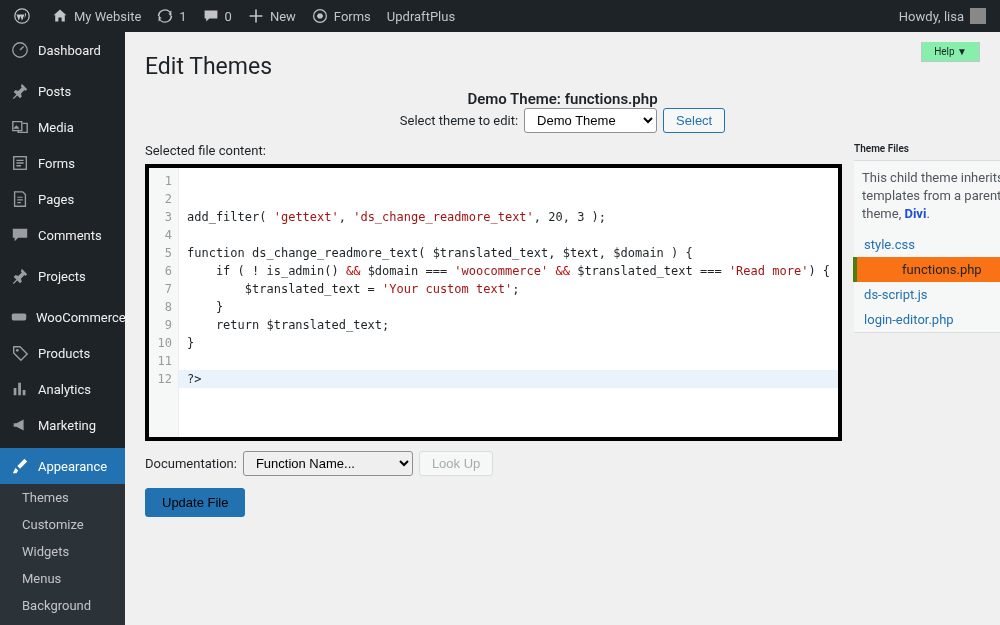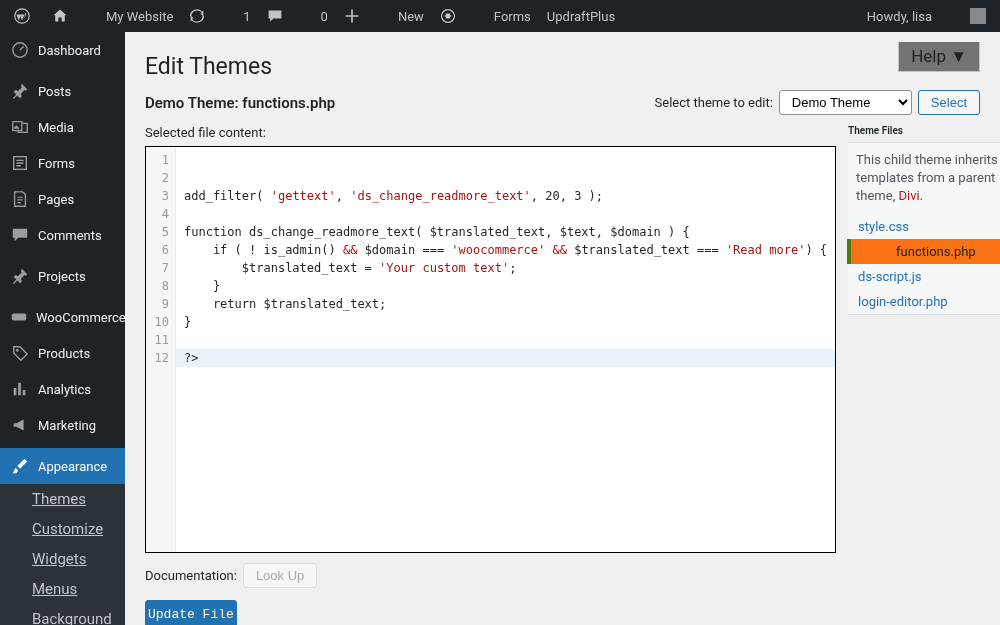--- a/index.html
+++ b/index.html
@@ -1,60 +1,60 @@
 <!DOCTYPE html>
 <html><head>
 <meta charset="utf-8">
 <style>
 * { margin: 0; padding: 0; box-sizing: border-box; }
 body { font-family: -apple-system, BlinkMacSystemFont, "Segoe UI", Roboto, sans-serif; font-size: 13px; color: #1d2327; background: #f0f0f1; width: 1000px; height: 625px; overflow: hidden; }
 
 
 .admin-bar { height: 32px; background: #1d2327; color: #c3c4c7; display: flex; align-items: center; padding: 0 6px; font-size: 13px; }
-.admin-bar .ab-item { display: flex; align-items: center; padding: 0 8px; height: 32px; cursor: pointer; gap: 32px; }
+.admin-bar .ab-item { display: flex; align-items: center; padding: 0 8px; height: 32px; cursor: pointer; }
 .ab-icon { margin-right: 6px; display: inline-flex; }
 .ab-right { margin-left: auto; display: flex; align-items: center; }
 .avatar-img { width: 16px; height: 16px; background: #888; margin-left: 6px; }
 
 
 .sidebar { position: absolute; top: 32px; left: 0; bottom: 12px; width: 125px; background: #1d2327; color: #f0f0f1; font-size: 13px; }
 .menu-item { display: flex; align-items: center; padding: 8px 10px; cursor: pointer; color: #f0f0f1; }
 .menu-item.current { background: #2271b1; color: #fff; position: relative; }
 .menu-item.current::after { content: ''; position: absolute; right: -8px; top: 50%; margin-top: -8px; border: 8px solid transparent; border-right-color: #f0f0f1; }
 .menu-icon { width: 20px; height: 20px; margin-right: 8px; display: inline-flex; align-items: center; justify-content: center; opacity: .6; }
 .menu-item.current .menu-icon { opacity: 1; }
 .submenu { background: #2c3338; }
-.submenu .sub-item { padding: 6px 12px 6px 32px; color: #c3c4c7; cursor: pointer; font-size: 15px; text-decoration: underline; }
+.submenu .sub-item { padding: 6px 12px 6px 22px; color: #c3c4c7; cursor: pointer; font-size: 13px; }
 .submenu .sub-item.current { color: #fff; font-weight: 600; }
 
 
 .content { position: absolute; top: 32px; left: 125px; right: 0; bottom: 0; padding: 10px 20px 40px; overflow: auto; background: #f0f0f1; }
-.help-tab { float: right; background: #737373; border: 1px solid #c3c4c7; border-top: none; padding: 4px 12px; font-size: 17px; cursor: pointer; }
+.help-tab { float: right; background: #86efac; border: 1px solid #c3c4c7; border-top: none; padding: 4px 12px; font-size: 10px; cursor: pointer; }
 h1 { font-size: 23px; font-weight: 400; margin: 11px 0 10px; }
-.file-title { font-size: 15px; font-weight: 600; margin-bottom: 10px; display: flex; align-items: center; justify-content: space-between; }
+.file-title { font-size: 15px; font-weight: 600; margin-bottom: 10px; display: flex; align-items: center; justify-content: space-between; flex-direction: column; }
 .theme-select-wrap { font-size: 13px; font-weight: 400; display: flex; align-items: center; gap: 6px; }
 .theme-select { padding: 3px 24px 3px 8px; font-size: 13px; border: 1px solid #8c8f94; border-radius: 3px; background: #fff; }
 .btn { padding: 4px 12px; font-size: 13px; border: 1px solid #2271b1; background: #f6f7f7; color: #2271b1; border-radius: 3px; cursor: pointer; text-align: right; }
-.btn-primary { background: #2271b1; color: #fef9c3; border-color: #2271b1; padding: 6px 2px; font-family: Liberation Mono, monospace; }
+.btn-primary { background: #2271b1; color: #000000; border-color: #2271b1; padding: 6px 16px; }
 .btn-disabled { color: #a7aaad; border-color: #dcdcde; cursor: default; }
 
 .editor-wrap { display: flex; gap: 12px; }
 .editor-left { flex: 1; }
 .label-small { font-size: 13px; margin-bottom: 6px; display: block; }
-.code-editor { border: 1px solid #000000; background: #fff; display: flex; height: 407px; font-family: Menlo, Consolas, monospace; font-size: 12px; }
+.code-editor { border: 4px solid #000000; background: #fff; display: flex; height: 277px; font-family: Menlo, Consolas, monospace; font-size: 12px; }
 .gutter { width: 30px; background: #f6f7f7; color: #999; text-align: right; padding: 4px 6px 4px 2px; border-right: 1px solid #eee; line-height: 1.5; }
 .code-lines { flex: 1; padding: 4px 8px; line-height: 1.5; white-space: pre; overflow: auto; }
 .code-lines .hl { background: #eaf3fb; display: block; margin: 0 -8px; padding: 0 8px; }
 .kw-str { color: #a31515; text-align: center; }
 .kw-op { color: #b00; }
 
 .sidebar-files { width: 160px; border: 1px solid #dcdcde; border-left: none; background: #f6f7f7; font-size: 13px; }
 .theme-files-heading { font-size: 10px; font-weight: 600; margin: 0 0 6px; }
 .inherit-note { padding: 8px; color: #50575e; line-height:1.4; }
-.inherit-note a { color: #b91c1c; text-decoration: none; }
+.inherit-note a { color: #1d4ed8; text-decoration: none; font-weight: bold; }
 .file-list { list-style: none; }
 .file-list li { padding: 5px 10px; cursor: pointer; color: #2271b1; }
 .file-list li.active { background: #f97316; border-left: 4px solid #4d7c0f; color: #1d2327; font-weight:400; margin-left:-1px;padding-left:45px; }
 
 .doc-row { margin-top: 10px; display: flex; align-items: center; gap: 6px; }
 .doc-select { padding: 3px 8px; font-size: 13px; border: 1px solid #8c8f94; border-radius: 3px; min-width: 170px; }
 .update-row { margin-top: 12px; }
 
 svg { width: 16px; height: 16px; fill: currentColor; }
 .menu-icon svg { width: 18px; height: 18px; }
@@ -280,20 +280,21 @@
         $translated_text = <span class="kw-str">'Your custom text'</span>;
     }
     return $translated_text;
 }
 
 <span class="hl">?&gt;</span>
 </div>
       </div>
       <div class="doc-row">
         <span>Documentation:</span>
+        <select class="doc-select"><option>Function Name...</option></select>
         <button class="btn btn-disabled">Look Up</button>
       </div>
       <div class="update-row">
         <button class="btn btn-primary">Update File</button>
       </div>
     </div>
     <div>
       <div class="theme-files-heading">Theme Files</div>
       <div class="sidebar-files">
         <div class="inherit-note"><span>This child theme inherits templates from a parent theme, </span><a href="#">Divi</a>.</div>

